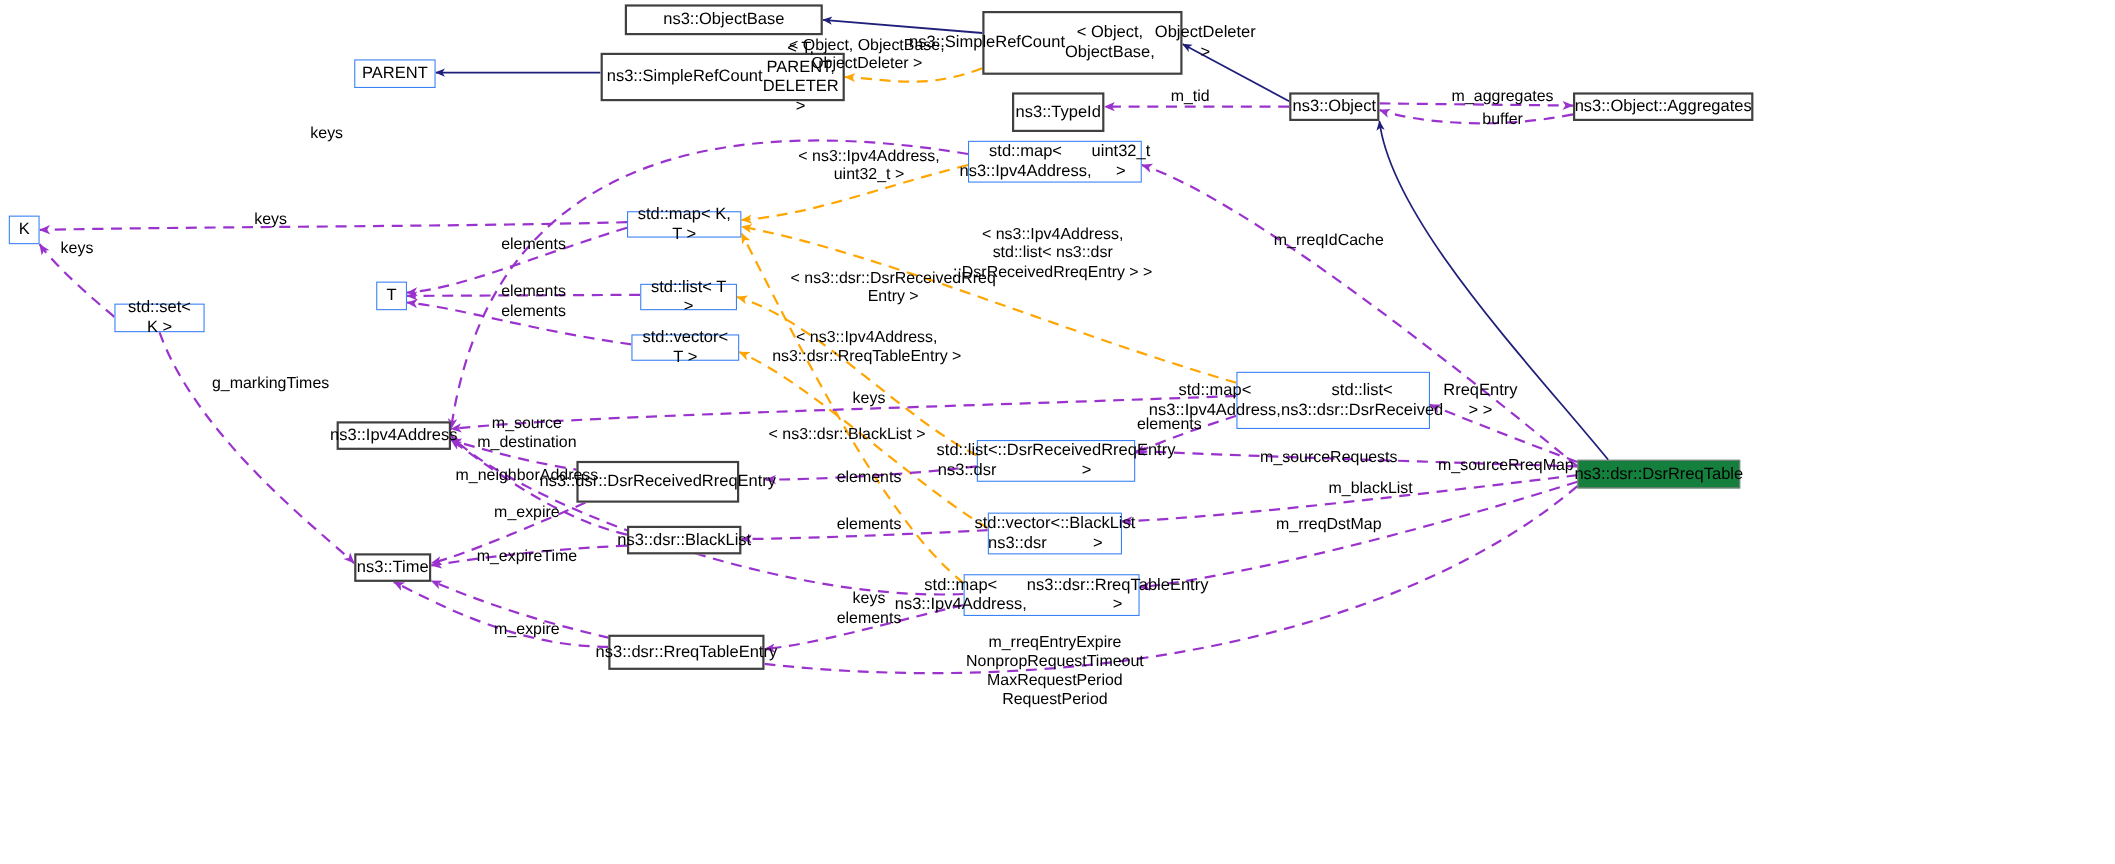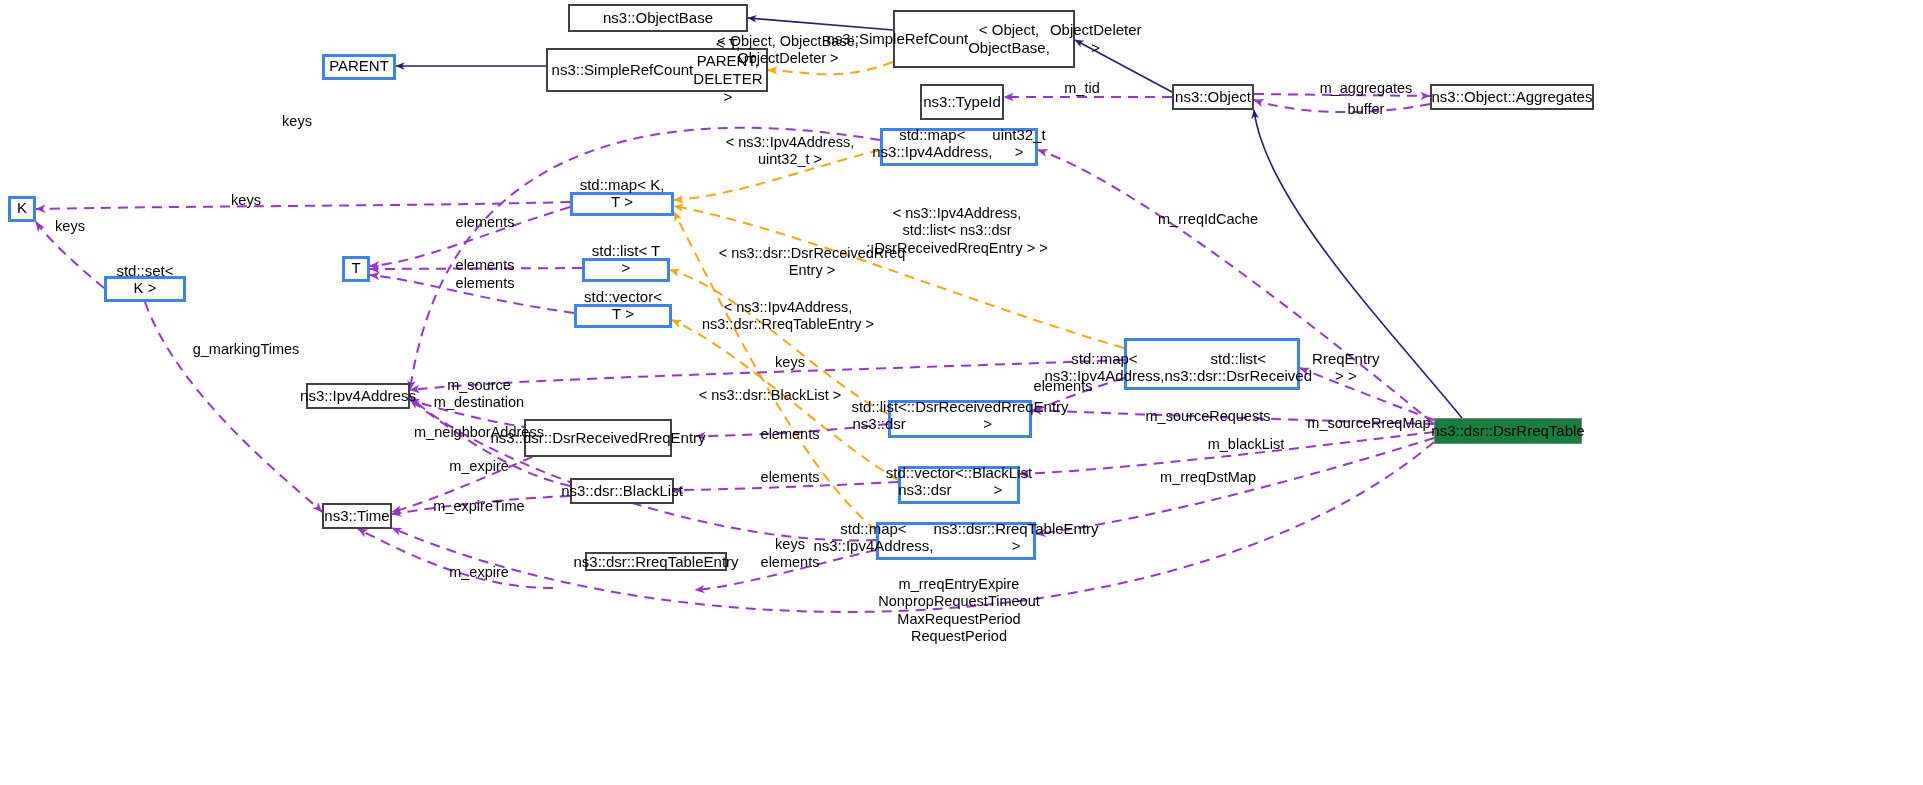--- a/index.html
+++ b/index.html
@@ -3,21 +3,21 @@
 <meta charset="utf-8">
 <style>
   html,body{margin:0;padding:0;background:#ffffff;}
   body{width:1923px;height:785px;position:relative;overflow:hidden;
        font-family:"Liberation Sans","DejaVu Sans",sans-serif;}
   #canvas{position:absolute;left:0;top:0;width:1923px;height:785px;}
   svg.edges{position:absolute;left:0;top:0;width:1923px;height:785px;pointer-events:none;}
   .node{position:absolute;box-sizing:border-box;display:flex;align-items:center;
         justify-content:center;text-align:center;background:#ffffff;
         font-size:15px;color:#000000;line-height:1.18;padding:2px 6px;}
-  .node.thin{border:3px solid #3b82f6;align-items:flex-end;}
+  .node.thin{border:1px solid #3b82f6;}
   .node.bold{border:2px solid #404040;}
   .node.target{border:1px solid #808080;background:#15803d;}
   .elabel{position:absolute;font-size:14.5px;color:#000;white-space:pre;
           text-align:center;line-height:1.2;transform:translateX(-50%);}
 </style>
 </head>
 <body>
 
 <div id="canvas">
   <svg class="edges" id="edge-layer" xmlns="http://www.w3.org/2000/svg">
@@ -155,21 +155,21 @@
         <span>::BlackList &gt;</span>
       </div>
       <div class="node bold" style="left: 322px; top: 503px; width: 70px; height: 26px;">
         <span>ns3::Time</span>
       </div>
       <div class="node thin" style="left: 876px; top: 522px; width: 160px; height: 38px;">
         <span>std::map&lt; ns3::Ipv4Address,</span>
         <br>
         <span>ns3::dsr::RreqTableEntry &gt;</span>
       </div>
-      <div class="node bold" style="left: 553px; top: 552px; width: 142px; height: 19px; margin-left: 32px;">
+      <div class="node bold" style="left: 553px; top: 577px; width: 142px; height: 32px;">
         <span>ns3::dsr::RreqTableEntry</span>
       </div>
     </div>
   <div id="label-layer">
       <div class="elabel" style="left: 788px; top: 33px;"><span>&lt; Object, ObjectBase,</span><br><span>ObjectDeleter &gt;</span></div>
       <div class="elabel" style="left: 1082px; top: 80px;"><span>m_tid</span></div>
       <div class="elabel" style="left: 1366px; top: 80px;"><span>m_aggregates</span></div>
       <div class="elabel" style="left: 1366px; top: 101px;"><span>buffer</span></div>
       <div class="elabel" style="left: 297px; top: 113px;"><span>keys</span></div>
       <div class="elabel" style="left: 790px; top: 134px;"><span>&lt; ns3::Ipv4Address,</span><br><span>uint32_t &gt;</span></div>

